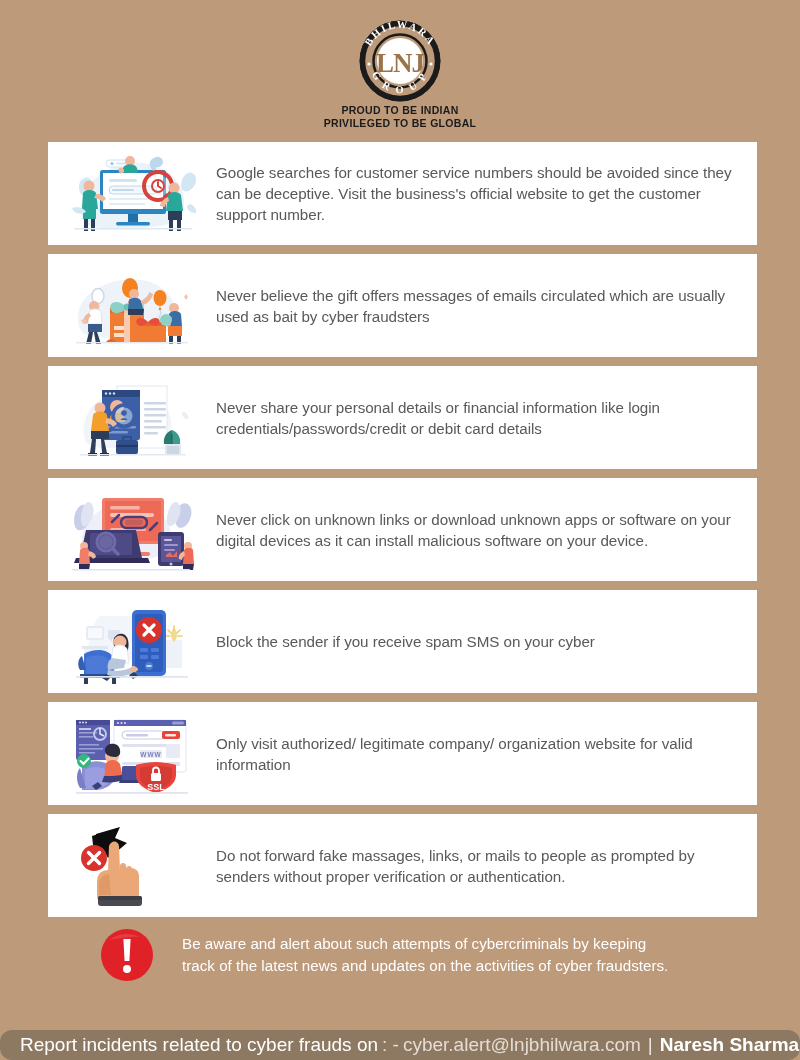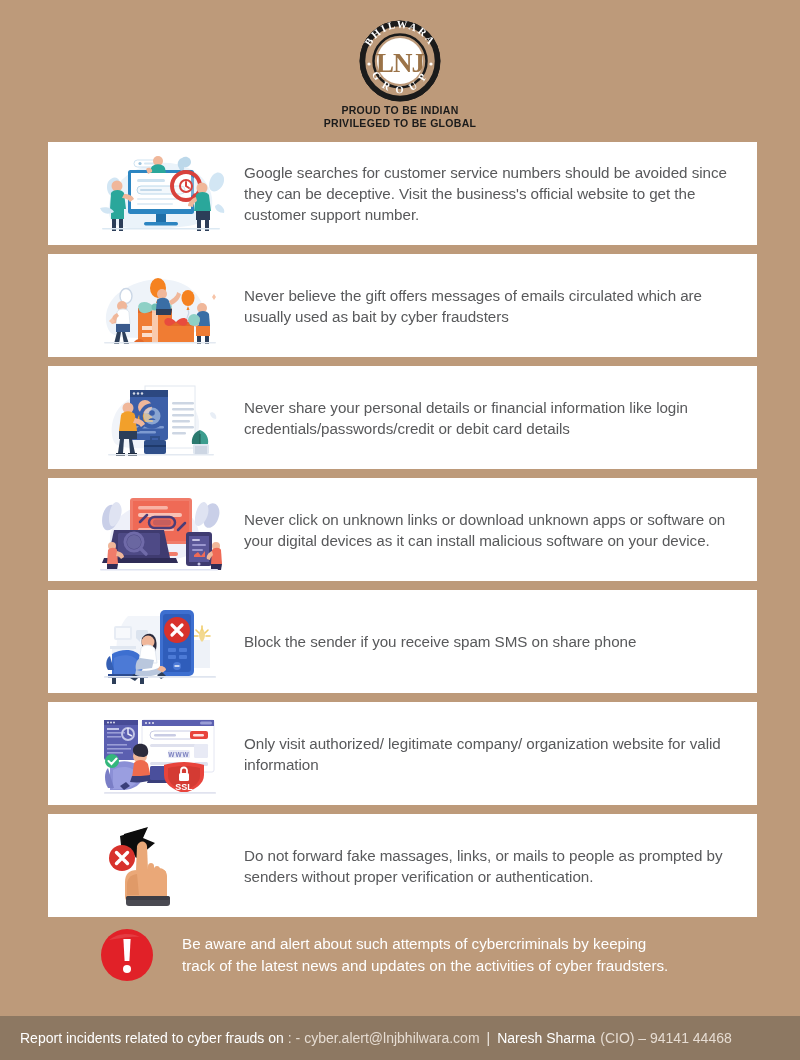--- a/index.html
+++ b/index.html
@@ -40,21 +40,21 @@
   .card {
     background: #ffffff;
     height: 103px;
     display: flex;
     align-items: center;
   }
   .card-illo {
     width: 168px;
     min-width: 168px;
     height: 103px;
-    display: flex; align-items: center; justify-content: center; margin-left: 28px;
+    display: flex; align-items: center; justify-content: center;
   }
   .card-illo svg { display: block; }
   .card-text {
     color: #58595b;
     font-size: 15.2px;
     line-height: 21px;
     padding-right: 24px;
     letter-spacing: -.05px;
   }
 
@@ -69,32 +69,33 @@
   .alert-text {
     color: #ffffff;
     font-size: 15.2px;
     line-height: 22px;
   }
 
   
   .footer {
     position: absolute;
     left: 0; bottom: 0;
-    width: 800px; height: 44px;
+    width: 800px; height: 30px;
     background: #8d7862;
     display: flex; align-items: center;
     padding-left: 20px;
     color: #ffffff;
-    font-size: 14px;
+    font-size: 19px;
     white-space: nowrap;
+    border-radius: 12px;
   }
   .f-strong { font-weight: normal; color: #ffffff; }
   .f-dim { color: #e6dcd2; }
   .f-sep { color: #efe7df; padding: 0 7px; }
-  .f-name { color: #ffffff; }
+  .f-name { color: #ffffff; font-weight: bold; }
 </style>
 </head>
 <body>
 
 <div class="poster">
 
   <div class="header">
     <div class="logo-wrap">
       <svg viewBox="0 0 102 90" width="102" height="90" aria-hidden="true">
         <defs>
@@ -351,21 +352,21 @@
           <circle cx="58" cy="46" r="6.5" fill="#f0b79a"></circle>
           <path d="M51 52c3-4 11-4 14 1l2 14H49z" fill="#ffffff" stroke="#e3e9f1"></path>
           <path d="M50 62c-4 2-5 8-4 12l16-2 2-8z" fill="#b9c7dd"></path>
           <path d="M46 74c10 2 20 0 26-4l3 4c-6 6-20 8-30 5z" fill="#b9c7dd"></path>
           <path d="M70 70c4 0 6 2 6 4l-4 3c-1-2-3-3-5-3z" fill="#f0b79a"></path>
           <path d="M44 78l-4 4 5 3 4-4z" fill="#2c3e59"></path>
           <path d="M72 76l4 4-5 3-4-4z" fill="#2c3e59"></path>
           <rect x="14" y="80" width="112" height="1.8" rx="0.9" fill="#dfe5ef"></rect>
         </svg>
       </div>
-      <div class="card-text">Block the sender if you receive spam SMS on share phone</div>
+      <div class="card-text">Block the sender if you receive spam SMS on your cyber</div>
     </div>
 
     <div class="card">
       <div class="card-illo">
         <svg viewBox="0 0 140 92" width="140" height="92">
           <rect x="14" y="12" width="34" height="40" rx="2" fill="#5b5fb0"></rect>
           <rect x="14" y="12" width="34" height="5" fill="#474b96"></rect>
           <circle cx="18" cy="14.5" r="1" fill="#ffffff" opacity=".8"></circle>
           <circle cx="21" cy="14.5" r="1" fill="#ffffff" opacity=".8"></circle>
           <circle cx="24" cy="14.5" r="1" fill="#ffffff" opacity=".8"></circle>

